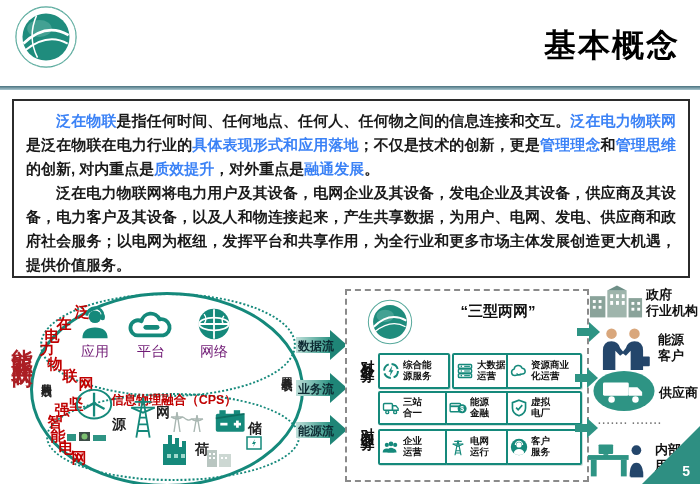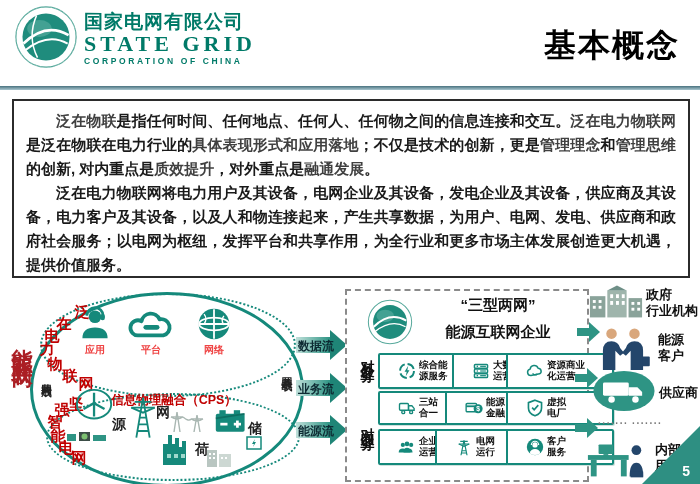--- a/index.html
+++ b/index.html
@@ -15,56 +15,56 @@
            color:#007a68;letter-spacing:4px;margin-top:2px;}
   .logo-sub{font-size:8.5px;color:#007a68;letter-spacing:2.6px;margin-top:2px;font-weight:bold;}
   .page-title{right:20px;top:24px;font-size:32px;font-weight:bold;color:#000;letter-spacing:2px;}
   .divider{left:0;top:86px;width:700px;height:4px;
            background:linear-gradient(#49727f,#a9c6cf);}
 
   
   .textbox{left:12px;top:99px;width:650px;height:167px;border:2px solid #2b2b2b;
            padding:8px 12px 0 12px;font-size:15px;line-height:24px;font-weight:bold;color:#1a1a1a;}
   .textbox p{margin:0;text-indent:2em;text-align:justify;}
-  .hl{color:#404040;}
+  .hl{color:#3b82f6;}
 
   
   .diagram{left:0;top:280px;width:700px;height:204px;}
   .ellipse-big{left:30px;top:12px;width:268px;height:189px;border:3px solid #15897b;border-radius:50%;}
   .ellipse-dot{border:2px dotted #15897b;border-radius:50%;}
   .ellipse-up{left:40px;top:13px;width:252px;height:100px;}
   .ellipse-lo{left:46px;top:113px;width:250px;height:84px;}
   .energy-label{left:8px;top:52px;writing-mode:vertical-rl;font-size:21px;font-weight:bold;
                 color:#ab1f24;letter-spacing:5px;}
   .arc-char{position:absolute;font-size:15px;font-weight:bold;color:#c00000;width:18px;height:18px;
             text-align:center;line-height:18px;}
   .vlink{writing-mode:vertical-rl;font-size:10.5px;font-weight:bold;color:#222;letter-spacing:1px;}
   .cps{left:106px;top:112px;width:136px;text-align:center;font-size:12.5px;font-weight:bold;color:#c00000;}
   .uitem{display:flex;flex-direction:column;align-items:center;gap:1px;}
   .uicon{height:40px;display:flex;align-items:flex-end;}
-  .ulabel{font-size:10px;font-weight:bold;color:#ef4444;}
+  .ulabel{font-size:14px;font-weight:normal;color:#701a75;}
   .llabel{position:absolute;font-size:14px;font-weight:bold;color:#222;}
 
   
   .flow{width:52px;height:30px;}
   .flow .tail{position:absolute;left:0;top:7px;width:34px;height:16px;
               background:linear-gradient(90deg,#bfe0da,#2e9484);}
   .flow .head{position:absolute;left:34px;top:0;width:0;height:0;
               border-top:15px solid transparent;border-bottom:15px solid transparent;
               border-left:17px solid #1f8577;}
   .flow .flabel{position:absolute;left:2px;top:8px;font-size:12px;font-weight:bold;color:#0d2b33;
                 white-space:nowrap;}
 
   
   .panel{left:345px;top:9px;width:240px;height:189px;border:2px dashed #8a8a8a;background:#fff;}
   .ptitle{left:70px;width:162px;text-align:center;font-size:15px;font-weight:bold;color:#111;
           white-space:nowrap;}
   .vbiz{left:12px;writing-mode:vertical-rl;font-size:14px;font-weight:bold;color:#111;letter-spacing:3px;}
   .gridbox{border:2px solid #15897b;border-radius:2px;background:#fff;display:flex;align-items:center;
-           gap:3px;padding:1px 18px;box-shadow:1px 1px 0 #cfe0dc;}
+           gap:3px;padding:1px 2px;box-shadow:1px 1px 0 #cfe0dc;}
   .bicon{flex:0 0 auto;width:18px;height:18px;display:flex;}
   .bicon svg{width:100%;height:100%;}
   .blabel{font-size:9.5px;font-weight:bold;color:#111;line-height:1.12;white-space:pre-line;}
 
   
   .stake-label{position:absolute;font-size:13px;font-weight:bold;color:#111;line-height:1.2;
                white-space:pre-line;}
   .sarrow{width:24px;height:20px;}
   .sarrow .tail{position:absolute;left:0;top:6px;width:12px;height:8px;background:#2e9484;}
   .sarrow .head{position:absolute;left:12px;top:0;width:0;height:0;
@@ -83,25 +83,20 @@
 
   <svg class="abs logo-globe" viewBox="0 0 68 68">
     <circle cx="34" cy="34" r="32" fill="#fff" stroke="#57a99c" stroke-width="1.2"></circle>
     <circle cx="34" cy="34" r="32" fill="none" stroke="#8cc3b9" stroke-width="1" stroke-dasharray="2 3"></circle>
     <circle cx="34" cy="34" r="25" fill="#1f8c7d"></circle>
     <ellipse cx="27" cy="25" rx="13" ry="9" fill="#4aa496" opacity="0.85"></ellipse>
     <path d="M10 41 Q34 18 58 32" stroke="#fff" stroke-width="3" fill="none"></path>
     <path d="M12 48 Q36 29 57 41" stroke="#fff" stroke-width="2" fill="none"></path>
     <path d="M24 11 Q14 34 25 56" stroke="#fff" stroke-width="1.6" fill="none"></path>
   </svg>
-  <div class="abs logo-text">
-    <div class="logo-cn">国家电网有限公司</div>
-    <div class="logo-en">STATE GRID</div>
-    <div class="logo-sub">CORPORATION OF CHINA</div>
-  </div>
   <div class="abs page-title">基本概念</div>
   <div class="abs divider"></div>
 
   <div class="abs textbox">
     <p><span class="hl">泛在物联</span><span>是指任何时间、任何地点、任何人、任何物之间的信息连接和交互。</span><span class="hl">泛在电力物联网</span><span>是泛在物联在电力行业的</span><span class="hl">具体表现形式和应用落地</span><span>；不仅是技术的创新，更是</span><span class="hl">管理理念</span><span>和</span><span class="hl">管理思维</span><span>的创新, 对内重点是</span><span class="hl">质效提升</span><span>，对外重点是</span><span class="hl">融通发展</span><span>。</span></p>
     <p>泛在电力物联网将电力用户及其设备，电网企业及其设备，发电企业及其设备，供应商及其设备，电力客户及其设备，以及人和物连接起来，产生共享数据，为用户、电网、发电、供应商和政府社会服务；以电网为枢纽，发挥平台和共享作用，为全行业和更多市场主体发展创造更大机遇，提供价值服务。</p>
   </div>
 
   <div class="abs diagram">
 
@@ -263,22 +258,21 @@
     </div>
 
     <div class="abs panel" id="panel">
       <svg class="abs" style="left:20px;top:8px;" width="46" height="46" viewBox="0 0 68 68">
         <circle cx="34" cy="34" r="32" fill="#fff" stroke="#57a99c" stroke-width="1.5"></circle>
         <circle cx="34" cy="34" r="25" fill="#1f8c7d"></circle>
         <ellipse cx="27" cy="25" rx="13" ry="9" fill="#4aa496" opacity="0.85"></ellipse>
         <path d="M10 41 Q34 18 58 32" stroke="#fff" stroke-width="3" fill="none"></path>
         <path d="M12 48 Q36 29 57 41" stroke="#fff" stroke-width="2" fill="none"></path>
       </svg>
-      <div class="abs ptitle" style="top:5px;">“三型两网”</div>
-      <div class="abs ptitle" style="top:32px;">能源互联网企业</div>
+      <div class="abs ptitle" style="top:11px;">“三型两网”</div>
       <div class="abs vbiz" style="top:58px;">对外业务</div>
       <div class="abs vbiz" style="top:126px;">对内业务</div>
     <div class="gridbox abs" style="left: 31px; top: 62px; width: 64px; height: 30px;">
           <span class="bicon">
             <svg viewBox="0 0 22 22">
               <circle cx="11" cy="11" r="8.5" fill="none" stroke="#15897b" stroke-width="2.4" stroke-dasharray="10 3.5"></circle>
               <path d="M12.5 4.5 L8 12 h2.6 L9.5 17.5 L14 10 h-2.6 z" fill="#15897b"></path>
             </svg>
           </span>
           <span class="blabel">综合能
@@ -359,21 +353,21 @@
                 <circle cx="19" cy="7" r="3"></circle>
                 <circle cx="13" cy="5.5" r="3.4"></circle>
                 <path d="M1 18 q0-6 6-6 q3 0 4 1.6 q1-1.6 4-1.6 q6 0 6 6 z"></path>
                 <path d="M8 18 q0-7 5-7 q5 0 5 7 z"></path>
               </g>
             </svg>
           </span>
           <span class="blabel">企业
 运营</span>
         </div>
-        <div class="gridbox abs" style="left: 88px; top: 138px; width: 58px; height: 30px;">
+        <div class="gridbox abs" style="left: 98px; top: 138px; width: 58px; height: 30px;">
           <span class="bicon">
             <svg viewBox="0 0 18 24">
               <g stroke="#15897b" stroke-width="1.6" fill="none">
                 <path d="M5 23 L9 3 L13 23"></path>
                 <path d="M2 8 H16 M4 4.5 H14"></path>
                 <path d="M2 8 L9 11 L16 8"></path>
                 <path d="M6.2 17 H11.8 M5.5 20 H12.5"></path>
               </g>
             </svg>
           </span>

